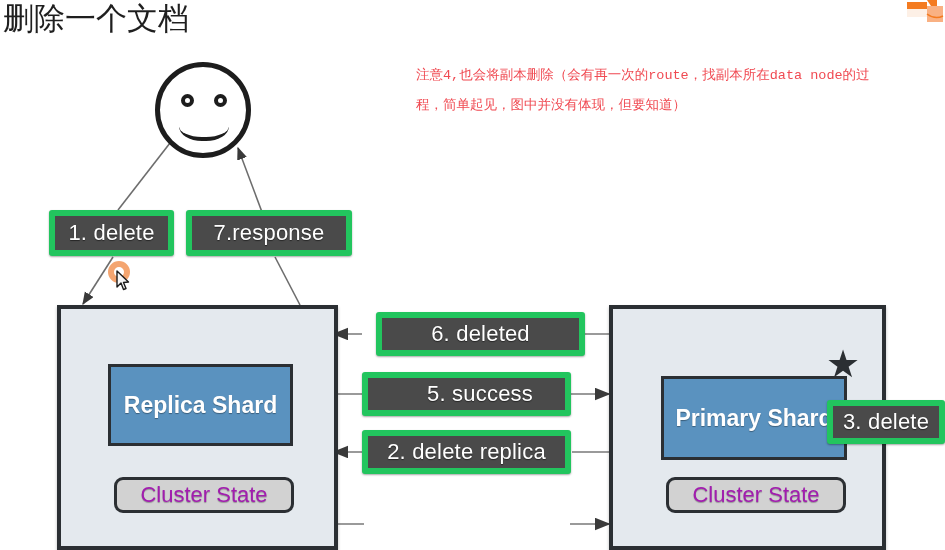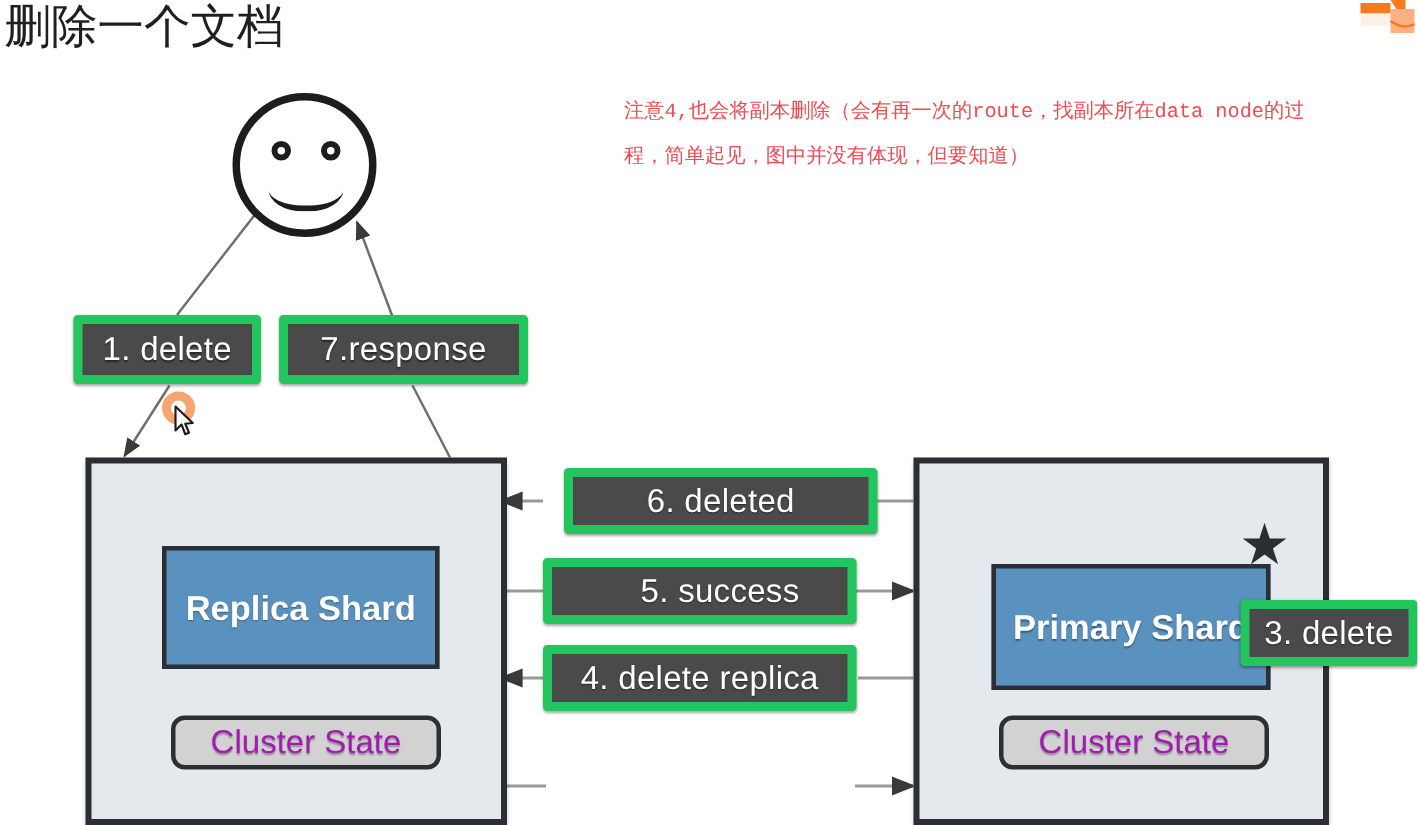--- a/index.html
+++ b/index.html
@@ -157,21 +157,21 @@
   </svg>
 
   <div class="step" style="left:49px;top:210px;width:125px;height:46px;">1. delete</div>
 
   <div class="step" style="left:186px;top:210px;width:166px;height:46px;">7.response</div>
 
   <div class="step" style="left:362px;top:312px;width:209px;height:44px;margin-left:14px;">6. deleted</div>
 
   <div class="step" style="left:362px;top:372px;width:209px;height:44px;padding-left:27px;">5. success</div>
 
-  <div class="step" style="left:362px;top:430px;width:209px;height:44px;">4. delete replica</div>
+  <div class="step" style="left:362px;top:430px;width:209px;height:44px;">2. delete replica</div>
 
 
   <div class="node" style="left:57px;top:305px;width:281px;height:245px;">
     <div class="shard" style="left:47px;top:55px;width:185px;height:82px;">Replica Shard</div>
     <div class="cstate" style="left:53px;top:168px;width:180px;height:36px;">Cluster State</div>
   </div>
 
   <div class="node" style="left:609px;top:305px;width:277px;height:245px;">
     <div class="star" style="right:22px;top:36px;">★</div>
     <div class="shard" style="left:48px;top:67px;width:186px;height:84px;">Primary Shard</div>

